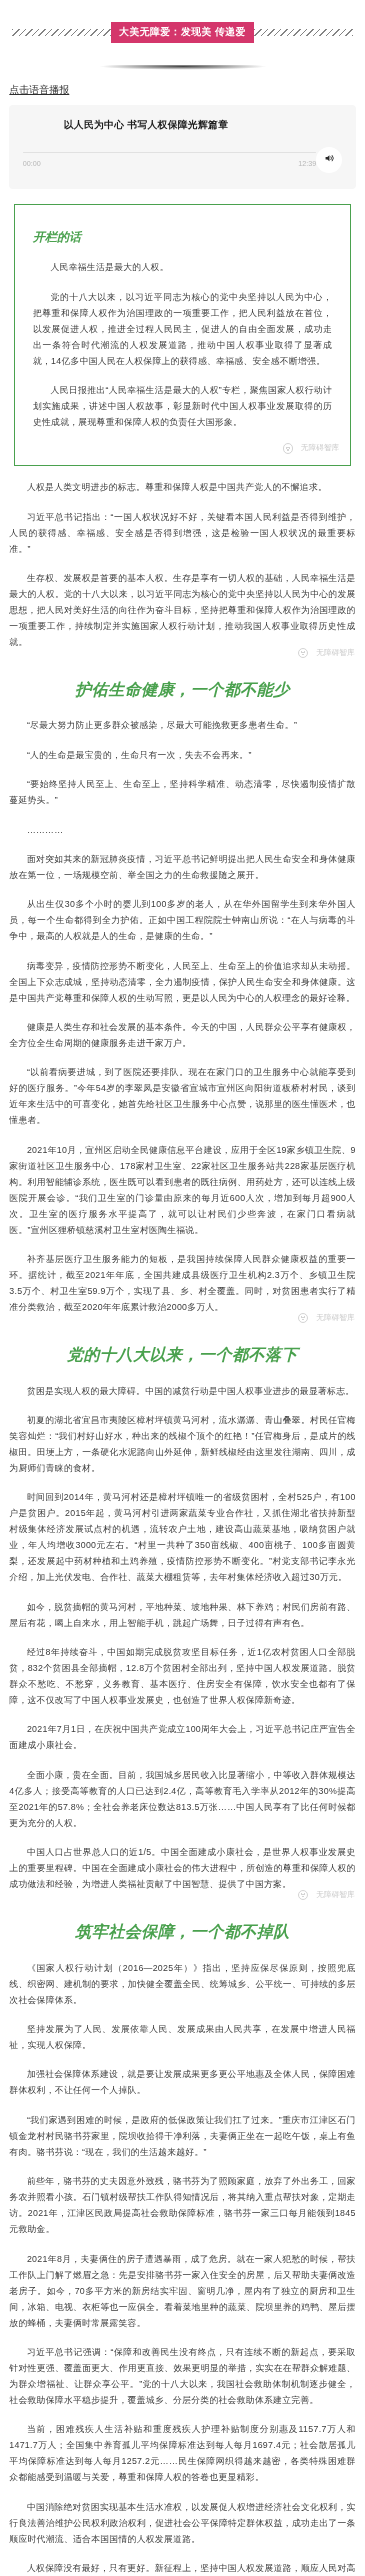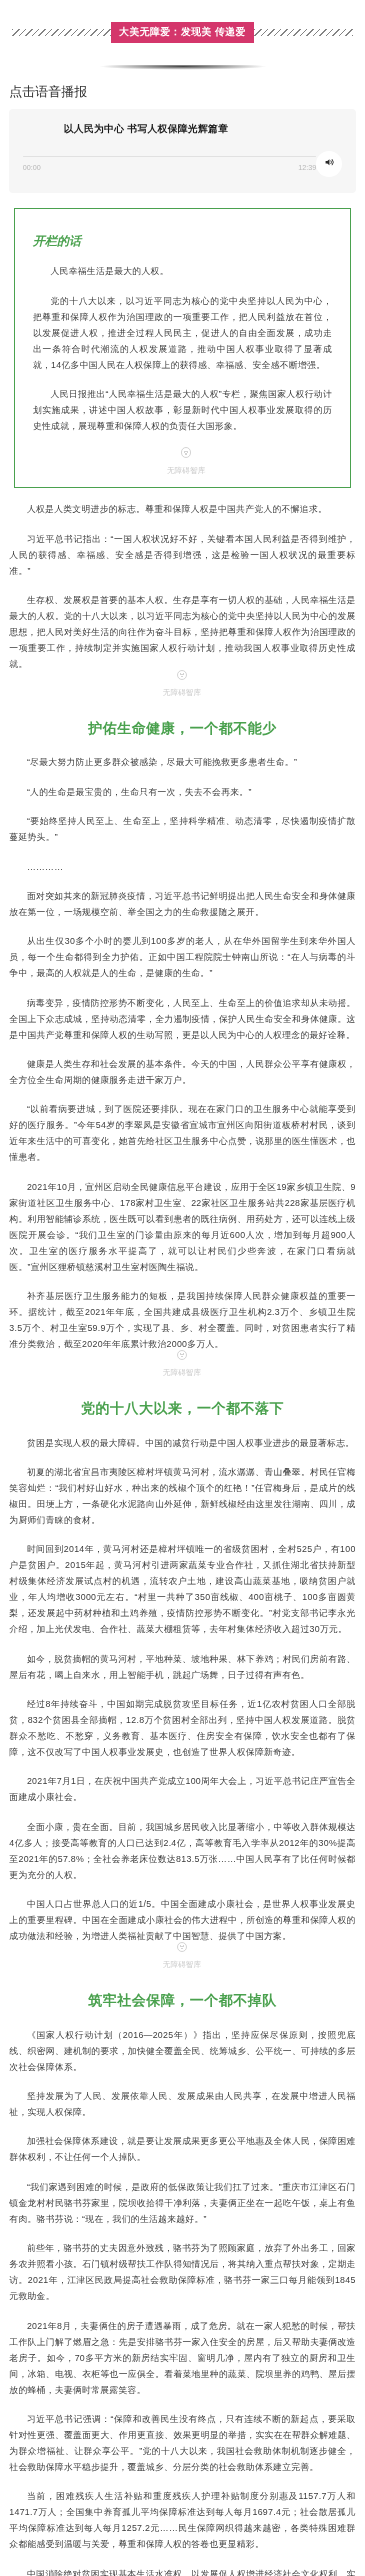--- a/index.html
+++ b/index.html
@@ -12,45 +12,45 @@
 
   
   .banner-row{display:flex;align-items:center;margin:0 12.4px;height:34px;}
   .hatch{flex:1;height:6.7px;opacity:.85;
          background:repeating-linear-gradient(135deg,#6e6e6e 0 1.3px,transparent 1.3px 4.6px);}
   .banner-pill{background:var(--accent-pink);color:#fff;font-weight:bold;font-size:9.8px;
                padding:4.1px 8.2px;white-space:nowrap;letter-spacing:0.5px;}
   .shadow-divider{height:4.6px;width:232px;margin:15.5px auto 0;
     background:radial-gradient(ellipse 50% 90% at 50% 30%,rgba(25,25,25,.8),rgba(25,25,25,0) 72%);}
 
-  .voice-hint{margin:13.4px 9.3px 0;font-size:13px;color:#2f2f2f;}
+  .voice-hint{margin:13.4px 9.3px 0;font-size:10px;color:#2f2f2f;text-decoration:underline;}
 
   
   .audio-card{margin:8.2px 9.3px 0;background:#f6f6f6;border-radius:4.1px;padding:13.4px 13.4px 15.5px;}
   .audio-title{font-size:9.8px;font-weight:bold;color:#1b1b1b;margin:0 0 15.5px;letter-spacing:0.3px;padding-left:41px;}
   .audio-main{display:flex;align-items:center;gap:0;}
   .audio-track{flex:1;}
   .progress-line{height:1px;background:#e1e1e1;border-radius:0.5px;}
   .time-row{display:flex;justify-content:space-between;color:#b7b7b7;font-size:7.2px;margin-top:6.2px;}
   .audio-btn{width:26px;height:26px;border-radius:50%;background:#fff;flex:0 0 auto;
              display:flex;align-items:center;justify-content:center;border:none;cursor:pointer;}
 
   
   .intro-box{margin:15.5px 14.4px 0;border:1px solid var(--accent-green);padding:15.5px 17.5px 8.2px;}
   .intro-heading{color:var(--accent-green);font-size:12px;font-weight:bold;margin:8.2px 0 3.1px;font-style:italic;}
 
   .para{font-size:8.8px;line-height:16px;text-indent:2em;margin:13.4px 0;letter-spacing:0.3px;
         text-align:justify;}
   .article{margin:0 9.3px;}
-  .section-heading{color:var(--accent-green);font-size:14px;font-weight:bold;text-align:center;
-                   margin:21.6px 0 16.5px;letter-spacing:0.5px;}
+  .section-heading{color:var(--accent-green);font-size:16px;font-weight:bold;text-align:center;
+                   margin:21.6px 0 16.5px;letter-spacing:0.5px;font-style:italic;}
 
   
   .watermark{display:flex;justify-content:flex-end;align-items:center;gap:8px;
-             color:#cbcbcb;font-size:7.7px;margin:-15.5px 1px 13.4px 0;flex-direction:column;}
+             color:#cbcbcb;font-size:7.7px;margin:-15.5px 1px 13.4px 0;}
   .watermark.in-box{margin:3.1px -7.2px 3.1px 0;}
   .wm-icon{width:10.3px;height:10.3px;border:0.8px solid #d4d4d4;border-radius:50%;display:inline-block;
     background:radial-gradient(circle 1px at 34% 42%,#d4d4d4 98%,transparent),
                radial-gradient(circle 1px at 66% 42%,#d4d4d4 98%,transparent),
                radial-gradient(circle 0.8px at 50% 66%,#d4d4d4 98%,transparent);}
 </style>
 </head>
 <body>
 
 <div class="page">

